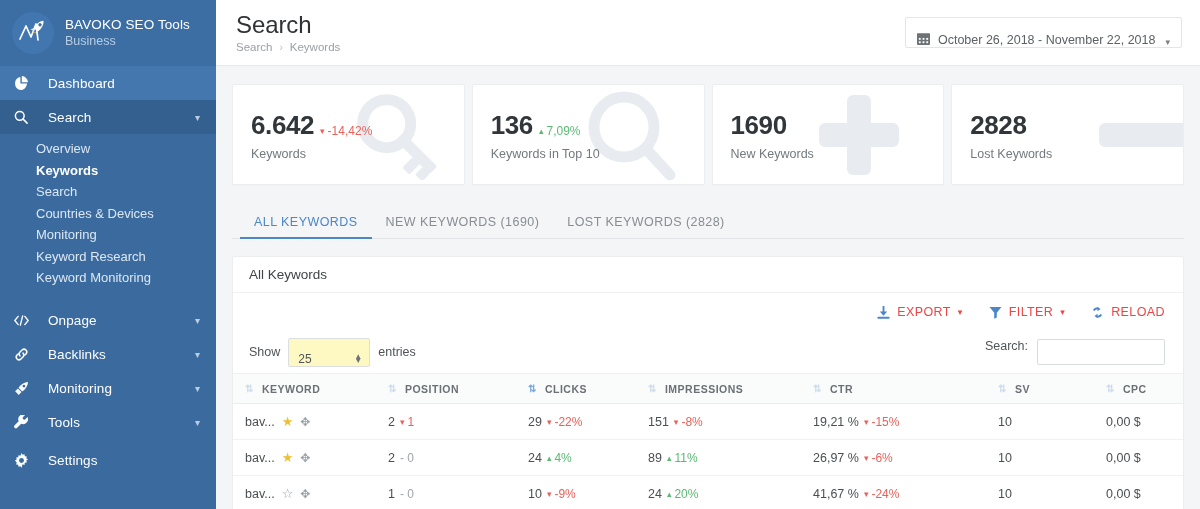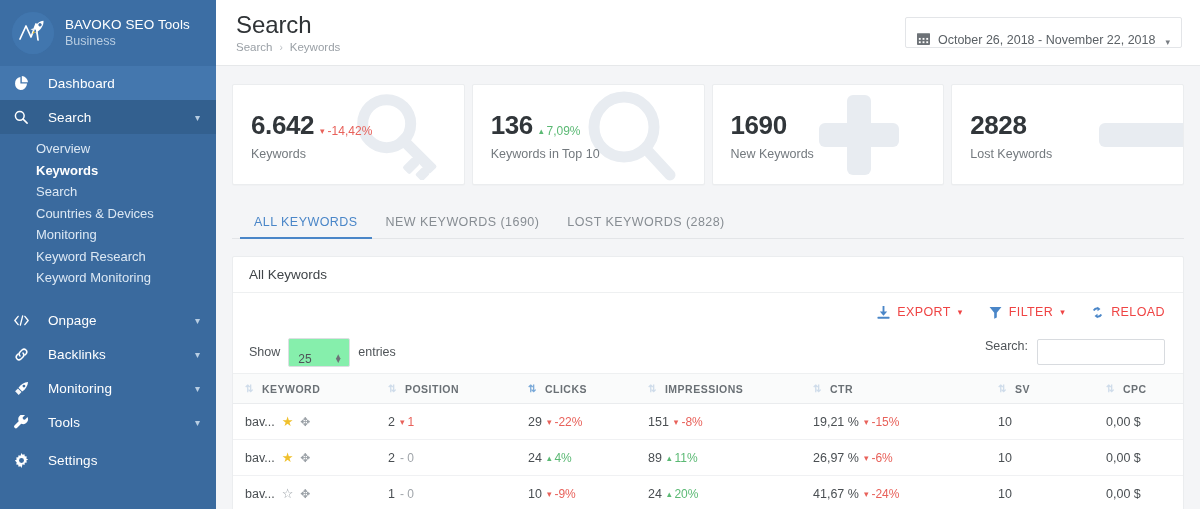--- a/index.html
+++ b/index.html
@@ -140,22 +140,22 @@
   }
   .tool .ti { font-size: 12px; display: flex; align-items: center; }
   .tool .tc { font-size: 9px; }
 
   .panel-opts {
     height: 42px; display: flex; align-items: center;
     padding: 0 18px 0 16px;
   }
   .show-wrap { display: flex; align-items: center; gap: 8px; font-size: 12.5px; color: #4f5458; }
   .show-sel {
-    width: 62px; height: 29px; border: 1px solid #dcdfe2; border-radius: 2px;
-    background: #86efac; display: flex; align-items: center; justify-content: space-between;
+    width: 82px; height: 29px; border: 1px solid #dcdfe2; border-radius: 2px;
+    background: #fef9c3; display: flex; align-items: center; justify-content: space-between;
     padding: 14px 7px 0 9px; font-size: 12px; color: #4f5458; cursor: pointer;
   }
   .show-sel .spin { display: flex; flex-direction: column; line-height: .55; font-size: 8px; color: #6d7277; }
   .search-wrap { margin-left: auto; display: flex; align-items: flex-start; gap: 9px; font-size: 12.5px; color: #4f5458; }
   .search-box {
     width: 128px; height: 26px; border: 1px solid #d8dbdf; border-radius: 2px;
     background: #fff;
   }
   .search-box input { width: 100%; height: 100%; border: 0; outline: 0; padding: 0 6px; font-size: 12px; font-family: inherit; color: #33383c; background: transparent; }
 

